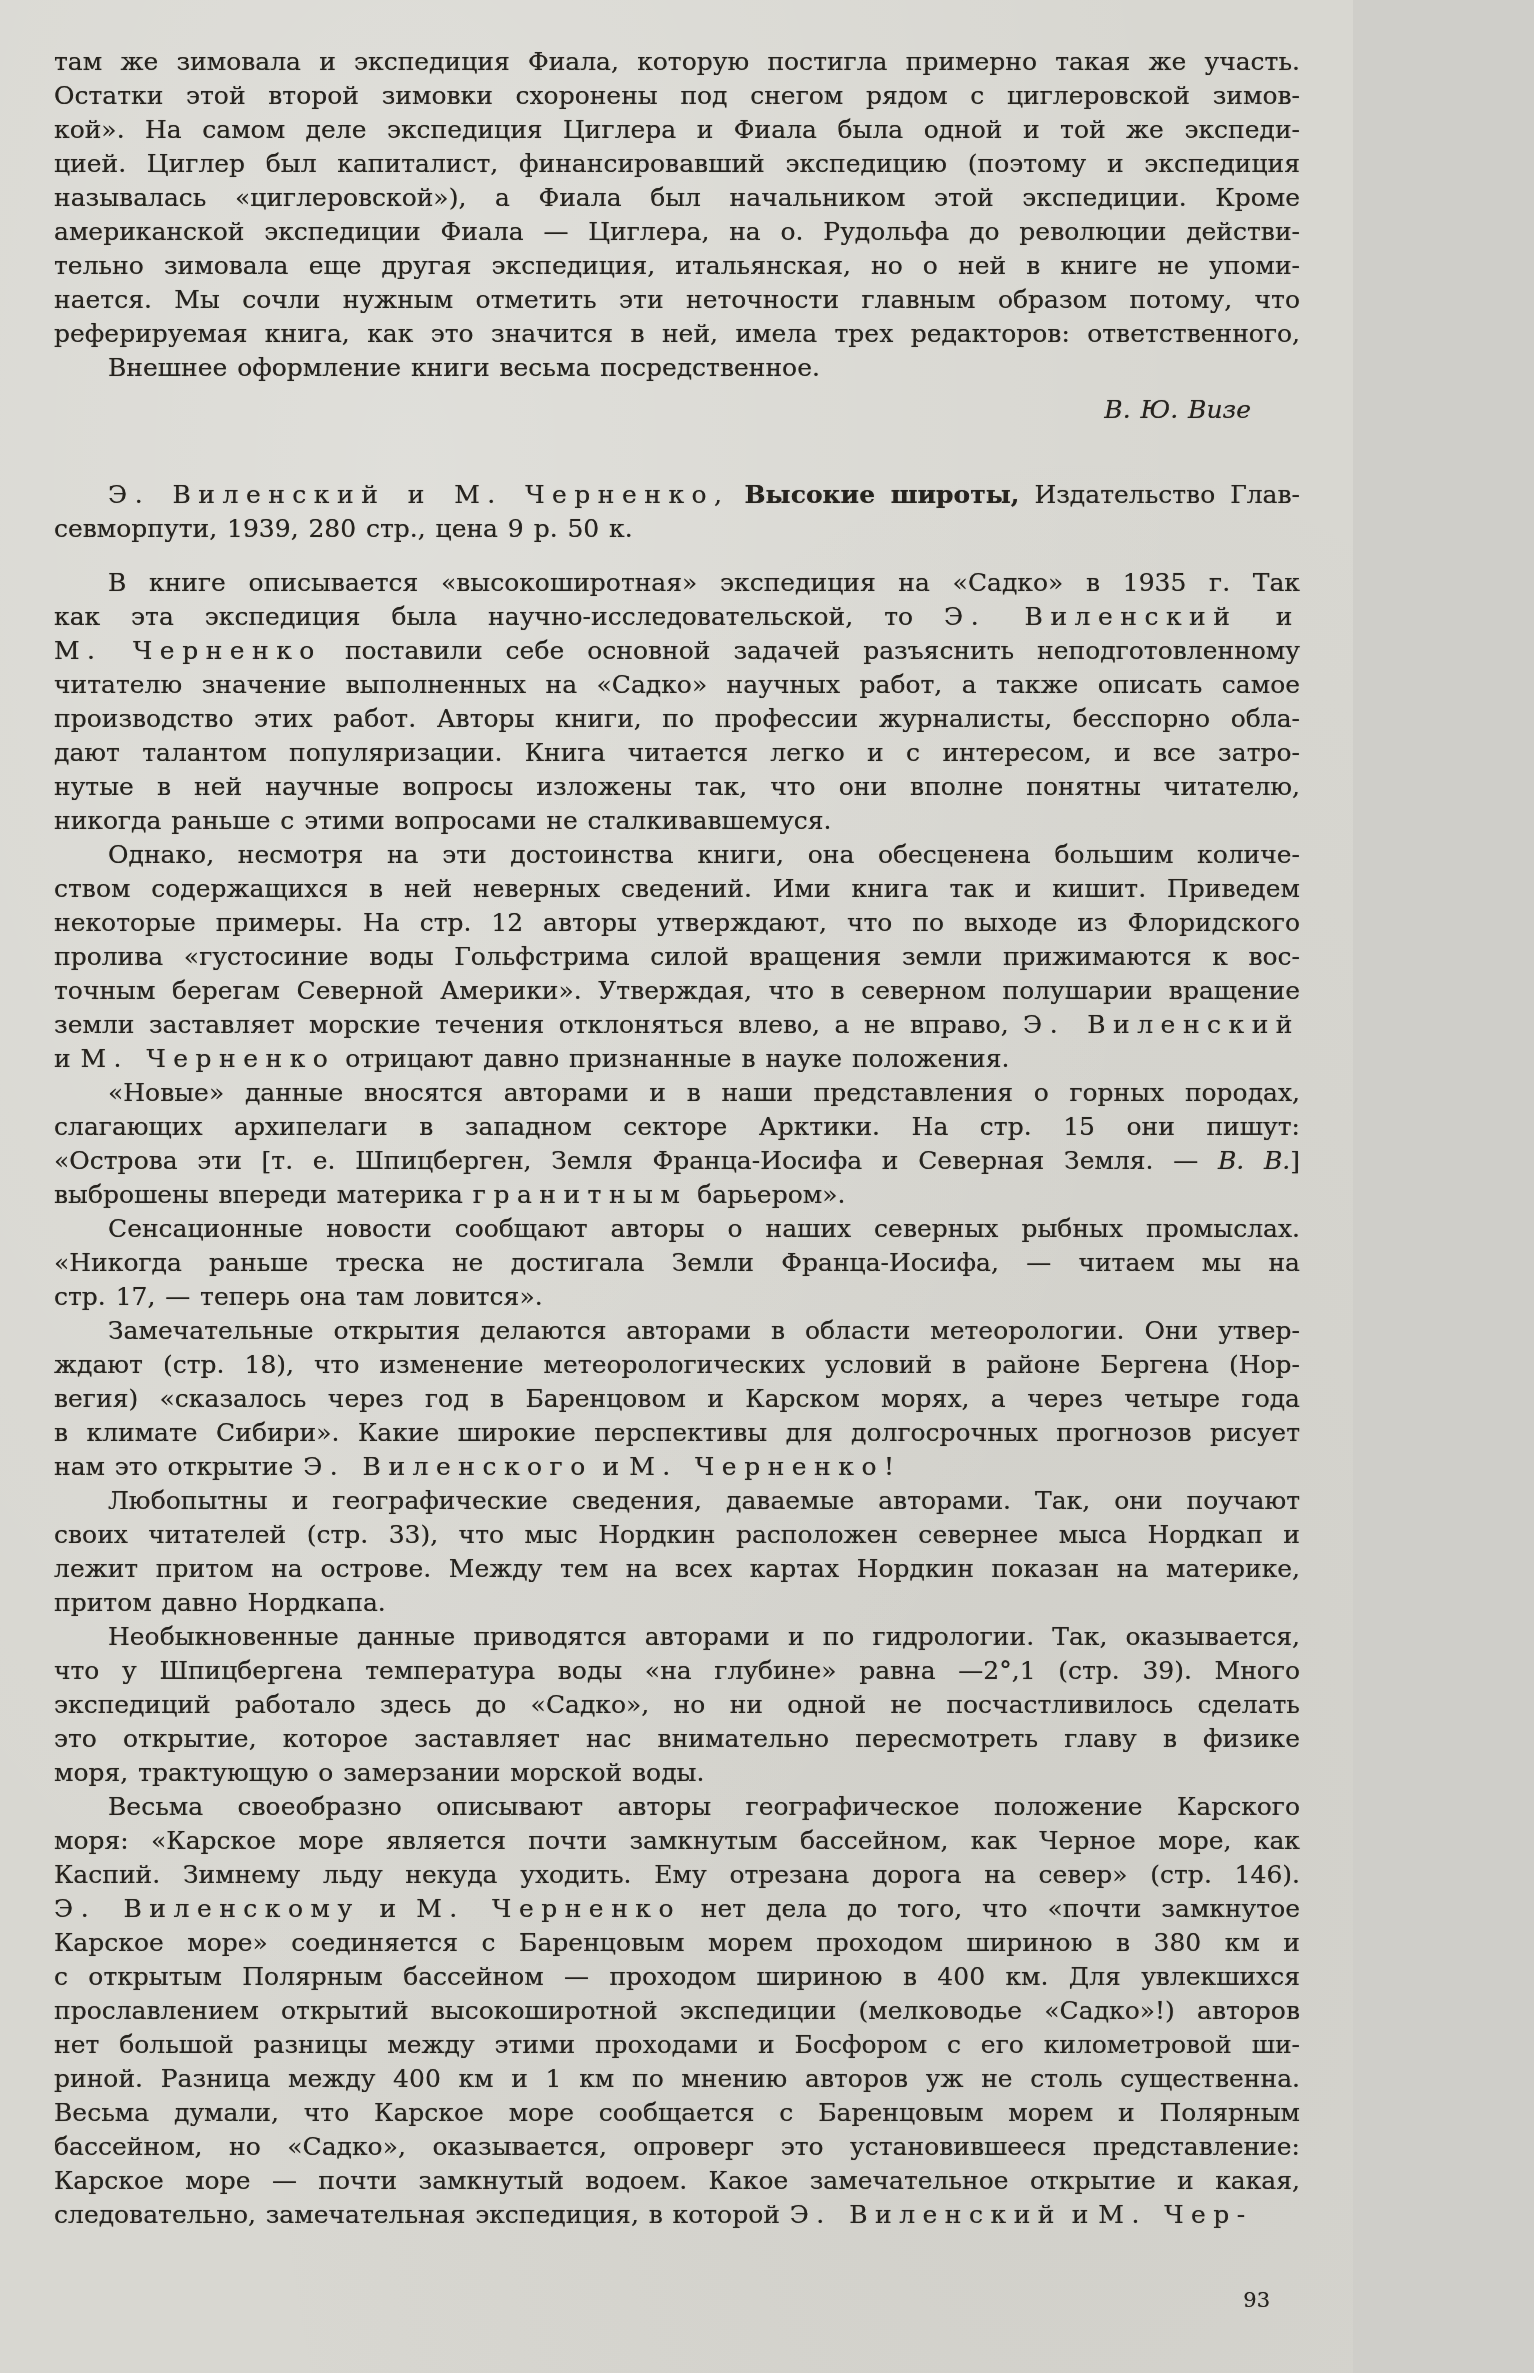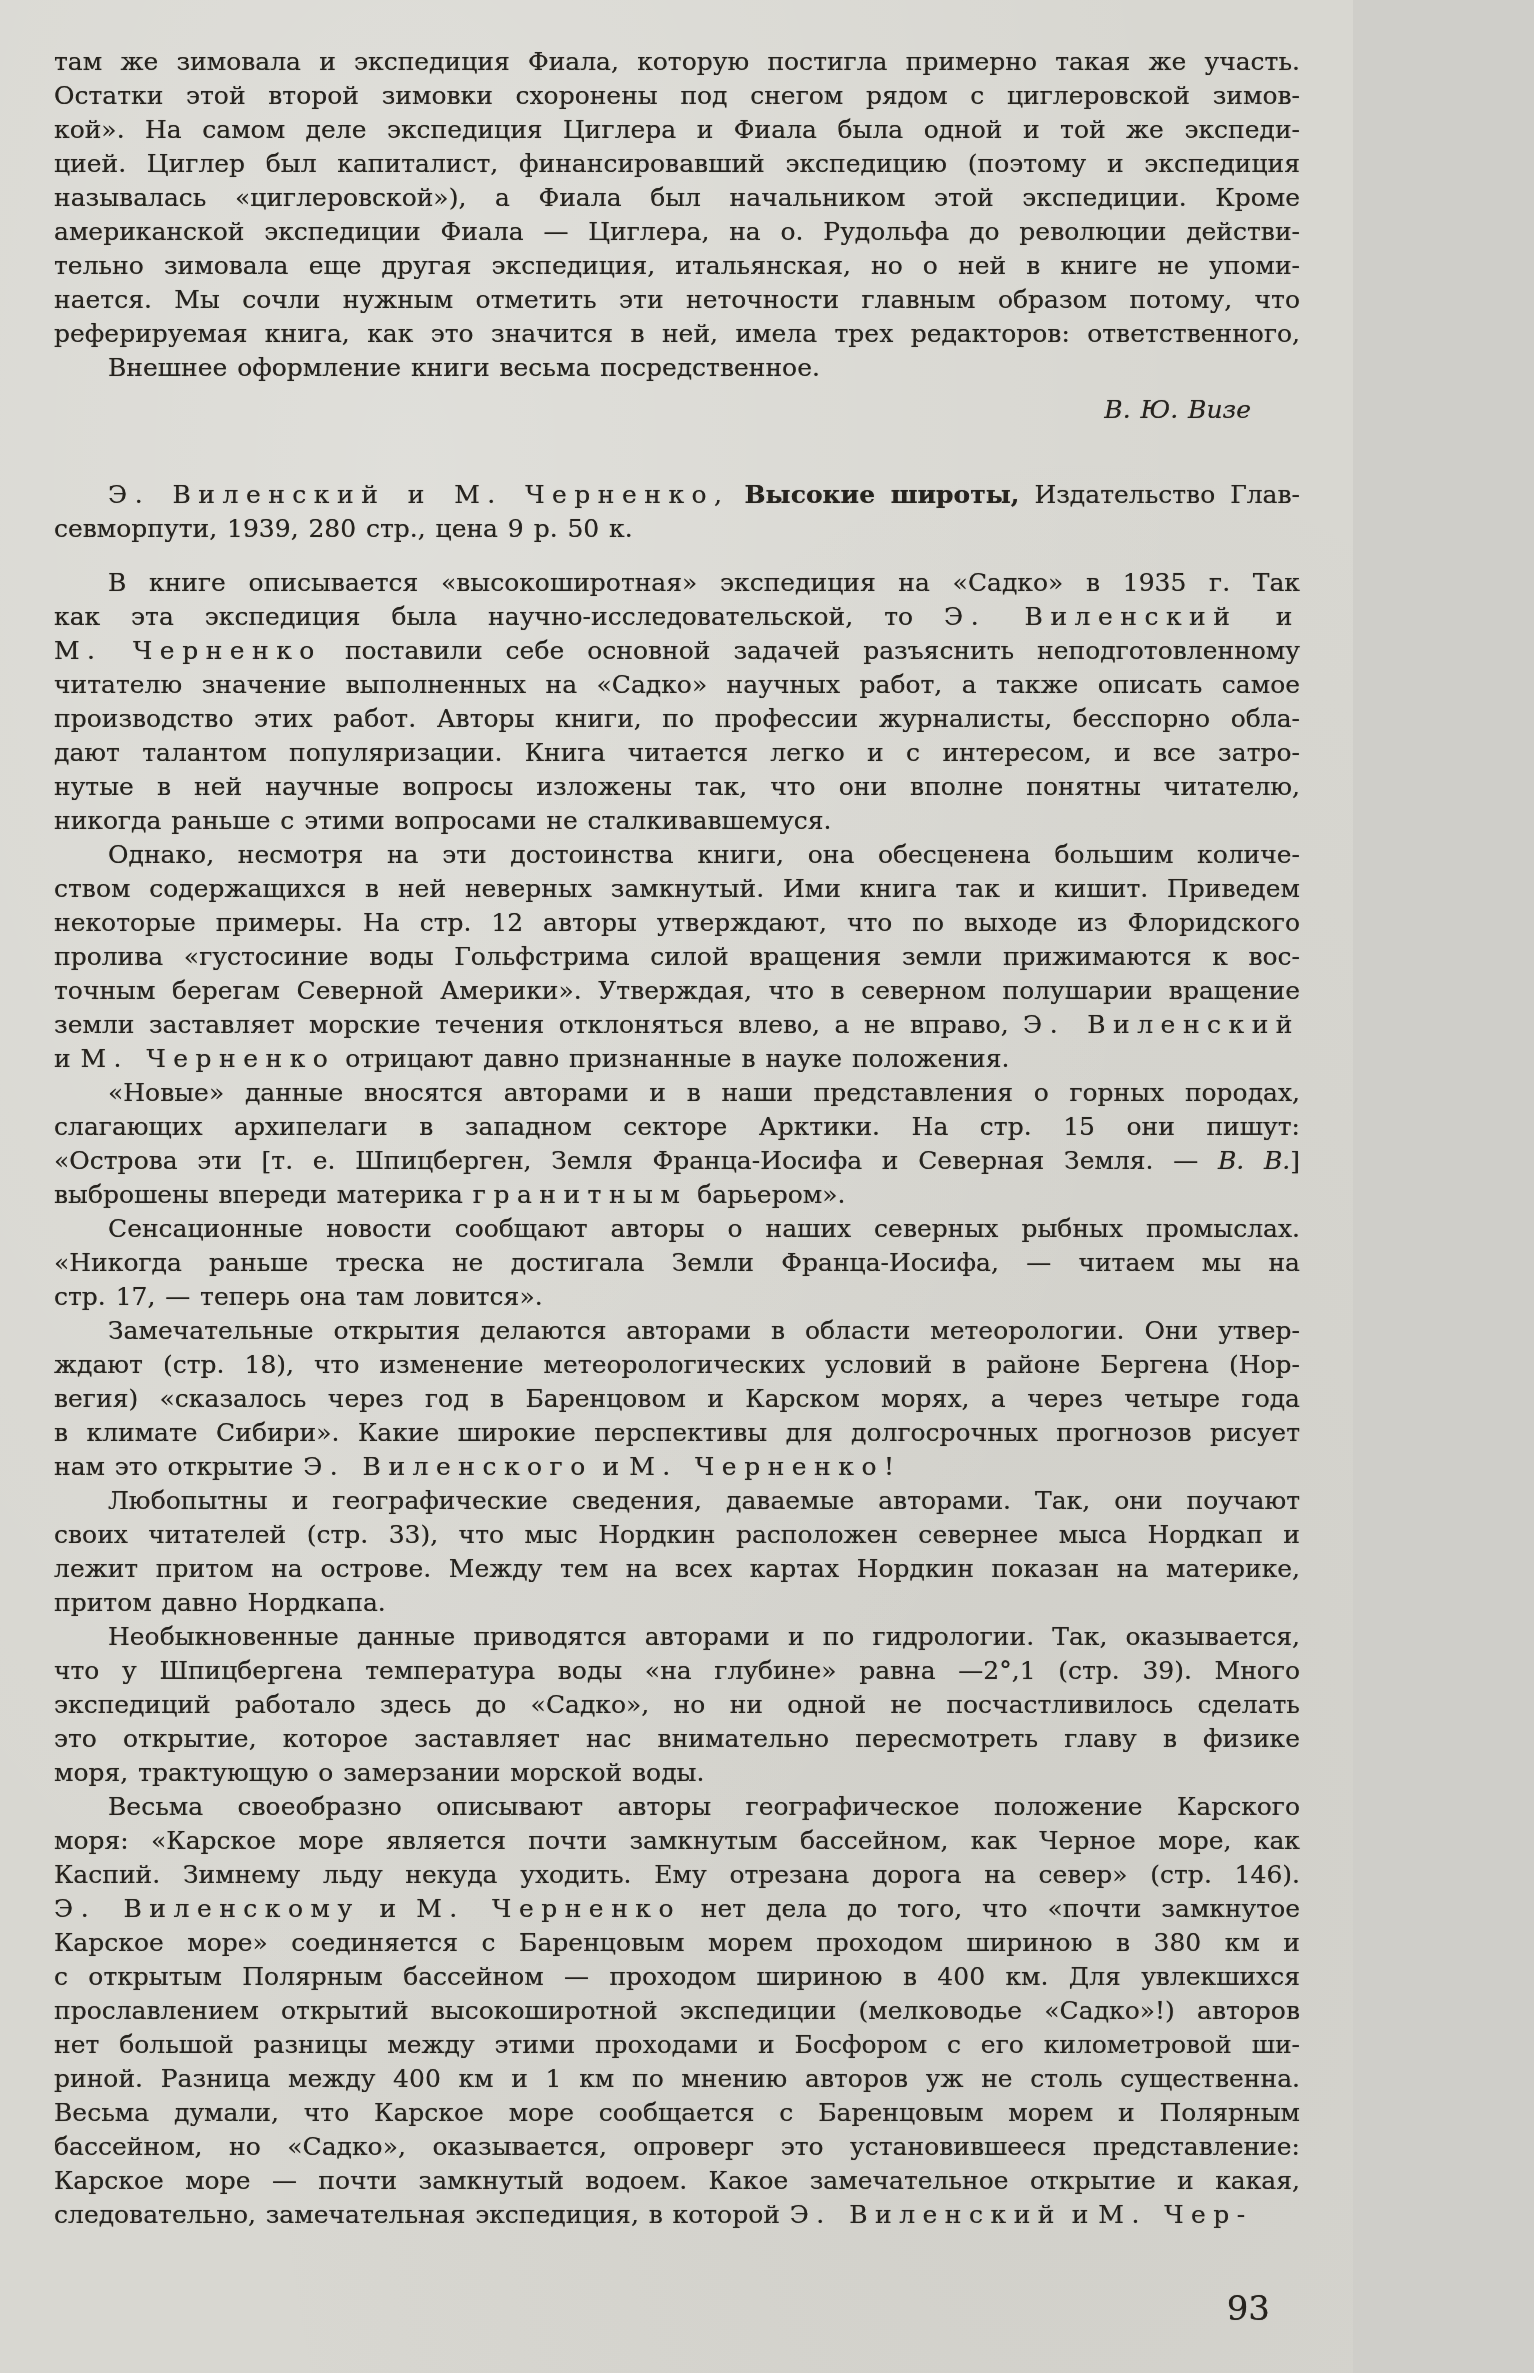--- a/index.html
+++ b/index.html
@@ -42,21 +42,21 @@
     text-align-last: right;
     font-style: italic;
     padding-right: 49px;
   }
   .run.b  { font-weight: bold; }
   .run.i  { font-style: italic; }
   .run.sp { letter-spacing: 0.30em; }
   .page-number {
     position: absolute;
     top: 2288px; right: 83px;
-    font-size: 34px;
+    font-size: 21px;
     color: #26231e;
     text-shadow: 0 0 0.7px rgba(45,42,35,0.65);
   }
 </style>
 </head>
 <body>
 
 <div class="page">
   <main class="text-column">
       <div class="para body">
@@ -85,21 +85,21 @@
         <div class="line"><span class="run ">как эта экспедиция была научно-исследовательской, то </span><span class="run sp">Э. Виленский и</span></div>
         <div class="line"><span class="run sp">М. Черненко</span><span class="run "> поставили себе основной задачей разъяснить неподготовленному</span></div>
         <div class="line"><span class="run ">читателю значение выполненных на «Садко» научных работ, а также описать самое</span></div>
         <div class="line"><span class="run ">производство этих работ. Авторы книги, по профессии журналисты, бесспорно обла-</span></div>
         <div class="line"><span class="run ">дают талантом популяризации. Книга читается легко и с интересом, и все затро-</span></div>
         <div class="line"><span class="run ">нутые в ней научные вопросы изложены так, что они вполне понятны читателю,</span></div>
         <div class="line last"><span class="run ">никогда раньше с этими вопросами не сталкивавшемуся.</span></div>
       </div>
       <div class="para body">
         <div class="line indent"><span class="run ">Однако, несмотря на эти достоинства книги, она обесценена большим количе-</span></div>
-        <div class="line"><span class="run ">ством содержащихся в ней неверных замкнутый. Ими книга так и кишит. Приведем</span></div>
+        <div class="line"><span class="run ">ством содержащихся в ней неверных сведений. Ими книга так и кишит. Приведем</span></div>
         <div class="line"><span class="run ">некоторые примеры. На стр. 12 авторы утверждают, что по выходе из Флоридского</span></div>
         <div class="line"><span class="run ">пролива «густосиние воды Гольфстрима силой вращения земли прижимаются к вос-</span></div>
         <div class="line"><span class="run ">точным берегам Северной Америки». Утверждая, что в северном полушарии вращение</span></div>
         <div class="line"><span class="run ">земли заставляет морские течения отклоняться влево, а не вправо, </span><span class="run sp">Э. Виленский</span></div>
         <div class="line last"><span class="run ">и </span><span class="run sp">М. Черненко</span><span class="run "> отрицают давно признанные в науке положения.</span></div>
       </div>
       <div class="para body">
         <div class="line indent"><span class="run ">«Новые» данные вносятся авторами и в наши представления о горных породах,</span></div>
         <div class="line"><span class="run ">слагающих архипелаги в западном секторе Арктики. На стр. 15 они пишут:</span></div>
         <div class="line"><span class="run ">«Острова эти [т. е. Шпицберген, Земля Франца-Иосифа и Северная Земля. — </span><span class="run i">В. В.</span><span class="run ">]</span></div>

